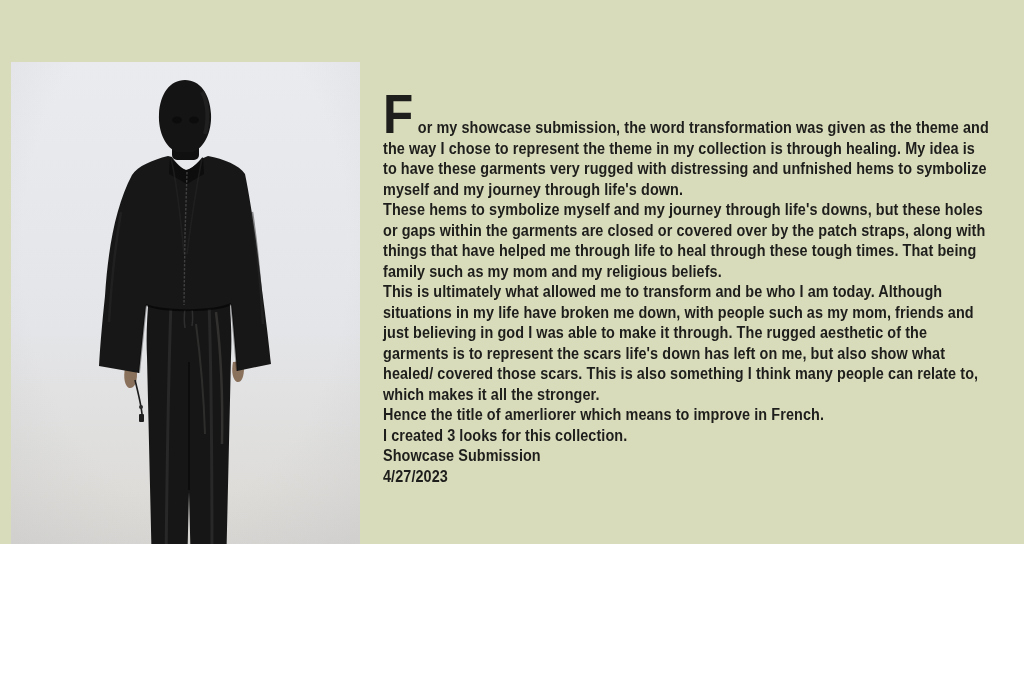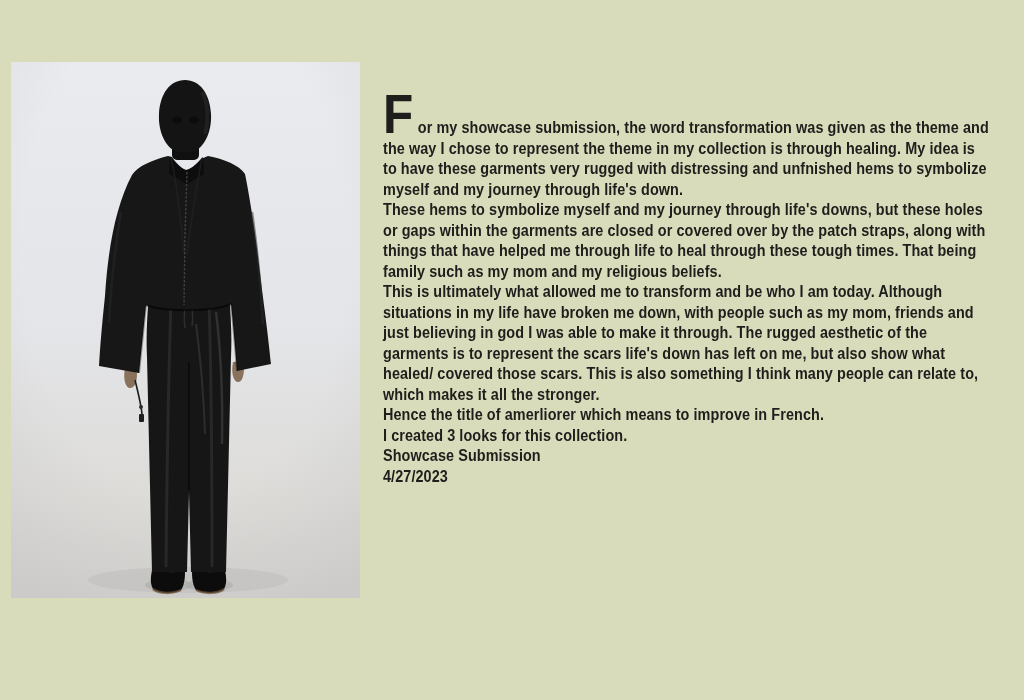--- a/index.html
+++ b/index.html
@@ -2,21 +2,21 @@
 <html style="--page_bg: #d9dcba; --text_color: #1e1e1c; --photo_bg_top: #eaebef; --photo_bg_bottom: #d2d1ce; --garment_black: #171717; --skin_tone: #8a715c; --sole_brown: #6b4f35;"><head>
 <meta charset="utf-8">
 <style>
   * { box-sizing: border-box; }
   html, body { margin: 0; padding: 0; }
   body { font-family: "Liberation Sans", sans-serif; }
 
   .page {
     position: relative;
     width: 1024px;
-    height: 700px;
+    height: 544px;
     background: var(--page_bg, #d9dcba);
     overflow: hidden;
   }
 
   
   .photo {
     position: absolute;
     left: 11px;
     top: 62px;
     width: 349px;

